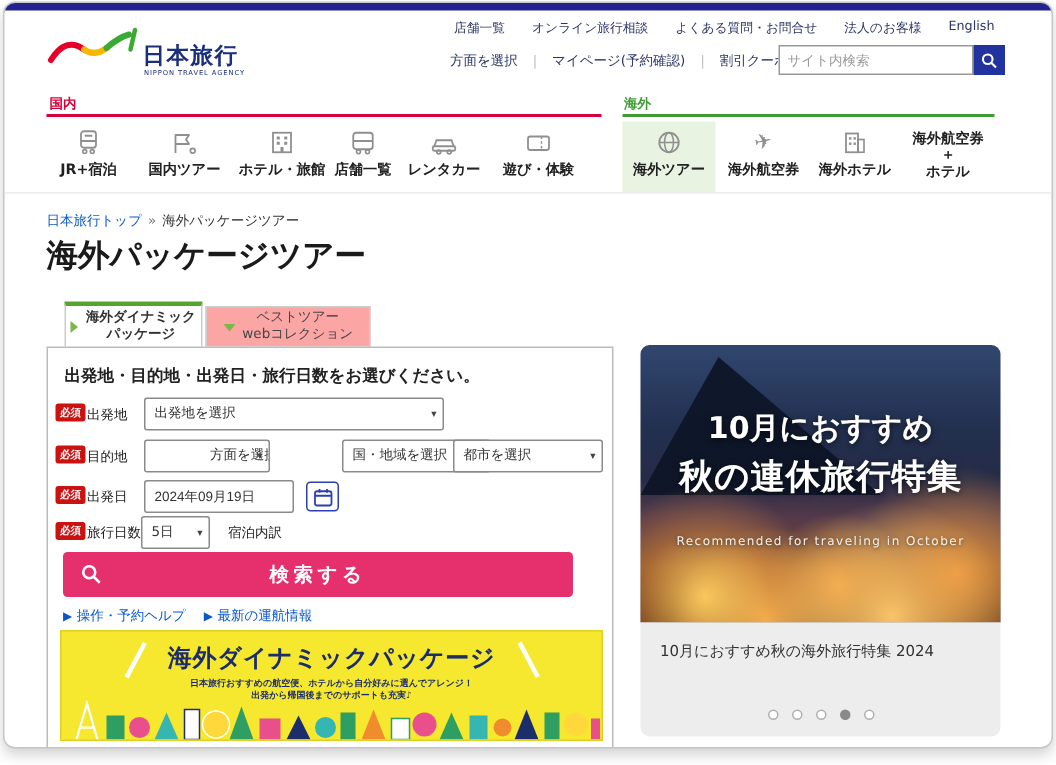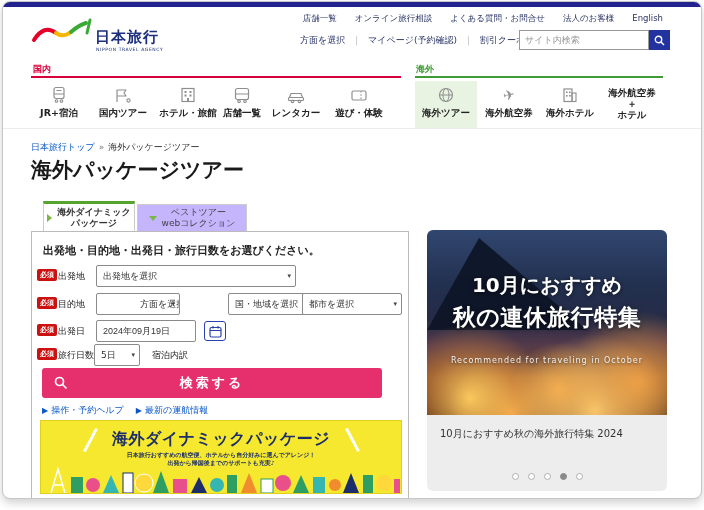--- a/index.html
+++ b/index.html
@@ -52,21 +52,21 @@
   .breadcrumb .home { color:#0a58c8; cursor:pointer; }
   .breadcrumb .sep { color:#777; margin:0 4px; }
   .page-title { position:absolute; left:28px; top:154px; font-size:21px; font-weight:bold; color:#1a1a1a; }
 
   
   .tab { position:absolute; display:flex; align-items:center; justify-content:center; gap:5px;
     font-size:9px; cursor:pointer; text-align:center; }
   .tab .multiline { white-space:pre-line; line-height:1.25; }
   .tab1 { left:28px; top:199px; width:92px; height:31px; background:#fff;
     border:1px solid #ccc; border-bottom:none; border-top:3px solid #55a42e; color:#333; font-weight:bold;margin-left:12px; }
-  .tab2 { left:134px; top:202px; width:110px; height:28px; background:#c4b5fd;
+  .tab2 { left:134px; top:202px; width:110px; height:28px; background:#fca5a5;
     border:1px solid #ccc; color:#444; }
   .tri-right { width:0; height:0; border-left:5px solid #7ab648;
     border-top:4px solid transparent; border-bottom:4px solid transparent; }
   .tri-down { width:0; height:0; border-top:5px solid #7ab648;
     border-left:4px solid transparent; border-right:4px solid transparent; }
 
   
   .panel { position:absolute; left:28px; top:229px; width:378px; height:268px;
     background:#fff; border:1px solid #bbb; }
   .panel .instruction { position:absolute; left:11px; top:11px; font-size:11px; font-weight:bold; color:#222; }

